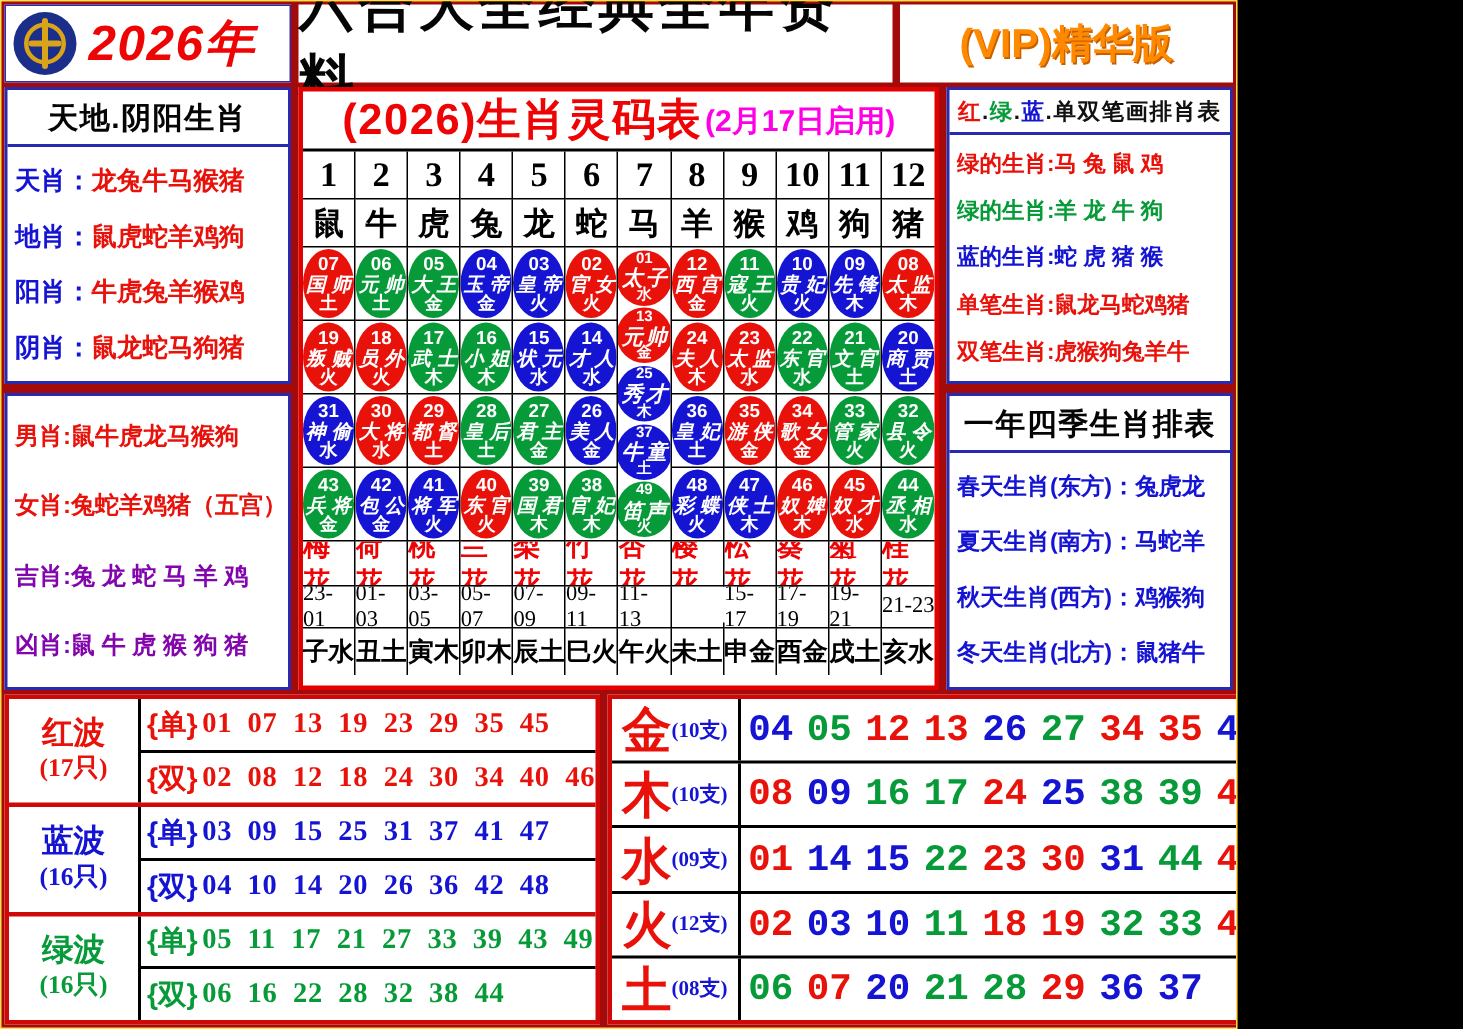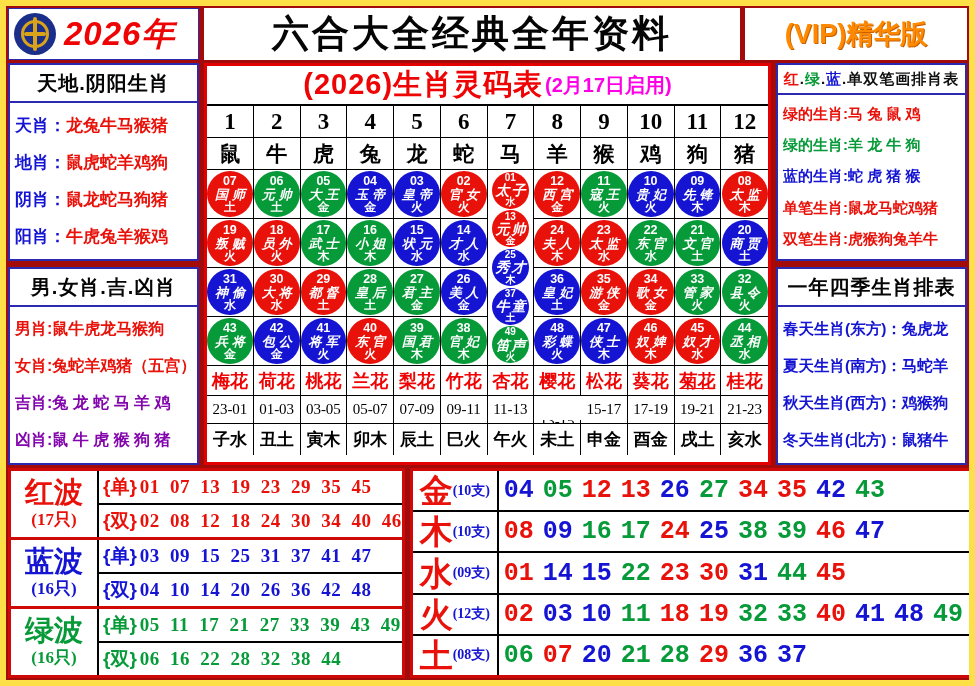--- a/index.html
+++ b/index.html
@@ -1,17 +1,17 @@
 <!DOCTYPE html>
 <html><head>
 <meta charset="utf-8">
 <style>
   * { margin:0; padding:0; box-sizing:border-box; }
   body { background:#000; font-family:"Liberation Sans", sans-serif; }
-  .page { position:relative; width:975px; height:686px; background:#a30b0b; border:6px solid #fde047; overflow:hidden; }
+  .page { position:relative; width:825px; height:686px; background:#a30b0b; border:1px solid #fde047; overflow:hidden; }
 
   
   .hdr { position:absolute; top:2px; left:2px; right:2px; height:52px; display:flex; gap:5px; }
   .hdr > div { background:#fff; }
   .hdr-left { width:191px; display:flex; align-items:center; gap:8px; padding-left:5px; border:1px solid #2a2ab0; }
   .logo { width:42px; height:42px; border-radius:50%; background:#1b2f8a; position:relative; flex:0 0 auto; }
   .logo .ring { position:absolute; left:7px; top:7px; width:28px; height:28px; border:3px solid #d9a41a; border-radius:50%; }
   .logo .bar { position:absolute; left:19px; top:4px; width:4px; height:34px; background:#d9a41a; border-radius:2px; }
   .logo .cross { position:absolute; left:10px; top:19px; width:22px; height:4px; background:#d9a41a; border-radius:2px; }
   .year { font-size:33px; font-weight:900; color:#ee0404; font-style:italic; letter-spacing:1px; }
@@ -54,21 +54,21 @@
   .ball.small .bn { font-size:10px; }
   .ball.small .bt { font-size:14px; letter-spacing:2px; margin-right:-2px; }
   .ball.small .be { font-size:10px; }
 
   
   .bot { position:absolute; top:462px; left:2px; right:2px; bottom:2px; display:flex; gap:5px; }
   .waves { width:487px; background:#fff; border:3px solid #cf0808; display:flex; flex-direction:column; }
   .wgroup { flex:1; display:flex; border-bottom:3px solid #cf0808; }
   .wgroup:last-child { border-bottom:none; }
   .wlabel { width:88px; display:flex; flex-direction:column; align-items:center; justify-content:center; border-right:2px solid #000; }
-  .wname { font-size:29px; font-weight:900; line-height:1.05; }
+  .wname { font-size:21px; font-weight:900; line-height:1.05; }
   .wcount { font-size:17px; font-weight:700; font-family:"Liberation Serif", serif; }
   .wrows { flex:1; display:flex; flex-direction:column; }
   .wrow { flex:1; display:flex; align-items:center; padding-left:4px; white-space:nowrap; }
   .wrow.odd { border-bottom:2px solid #000; }
   .wtag { font-size:19px; font-weight:900; margin-right:3px; }
   .wnums { font-family:"Liberation Serif", serif; font-size:19px; font-weight:700; word-spacing:5px; letter-spacing:0.5px; }
   .elements { flex:1; background:#fff; border:3px solid #cf0808; display:flex; flex-direction:column; }
   .erow { flex:1; display:flex; align-items:center; border-bottom:2px solid #000; }
   .erow:last-child { border-bottom:none; }
   .elabel { width:86px; align-self:stretch; display:flex; align-items:center; justify-content:center; border-right:2px solid #000; white-space:nowrap; }
@@ -95,26 +95,25 @@
     <div class="hdr-right">(VIP)精华版</div>
   </div>
 
   <div class="mid">
     <div class="col-left">
       <div class="sbox">
         <div class="sbox-hd">天地.阴阳生肖</div>
         <div class="sbox-bd" id="leftTopRows">
             <div class="srow"><span class="lb">天肖：</span><span class="vl">龙兔牛马猴猪</span></div>
             <div class="srow"><span class="lb">地肖：</span><span class="vl">鼠虎蛇羊鸡狗</span></div>
+            <div class="srow"><span class="lb">阳肖：</span><span class="vl">牛虎兔羊猴鸡</span></div>
             <div class="srow"><span class="lb">阴肖：</span><span class="vl">鼠龙蛇马狗猪</span></div>
-            <div class="srow"><span class="lb">阳肖：</span><span class="vl">牛虎兔羊猴鸡</span></div>
           </div>
       </div>
       <div class="sbox sbox2">
-        <div class="sbox-hd">男.女肖.吉.凶肖</div>
         <div class="sbox-bd" id="leftBottomRows">
             <div class="srow" style="color: rgb(232, 18, 11);">男肖:鼠牛虎龙马猴狗</div>
             <div class="srow" style="color: rgb(232, 18, 11);">女肖:兔蛇羊鸡猪（五宫）</div>
             <div class="srow" style="color: rgb(131, 6, 173);">吉肖:兔 龙 蛇 马 羊 鸡</div>
             <div class="srow" style="color: rgb(131, 6, 173);">凶肖:鼠 牛 虎 猴 狗 猪</div>
           </div>
       </div>
     </div>
 
     <div class="col-center">

